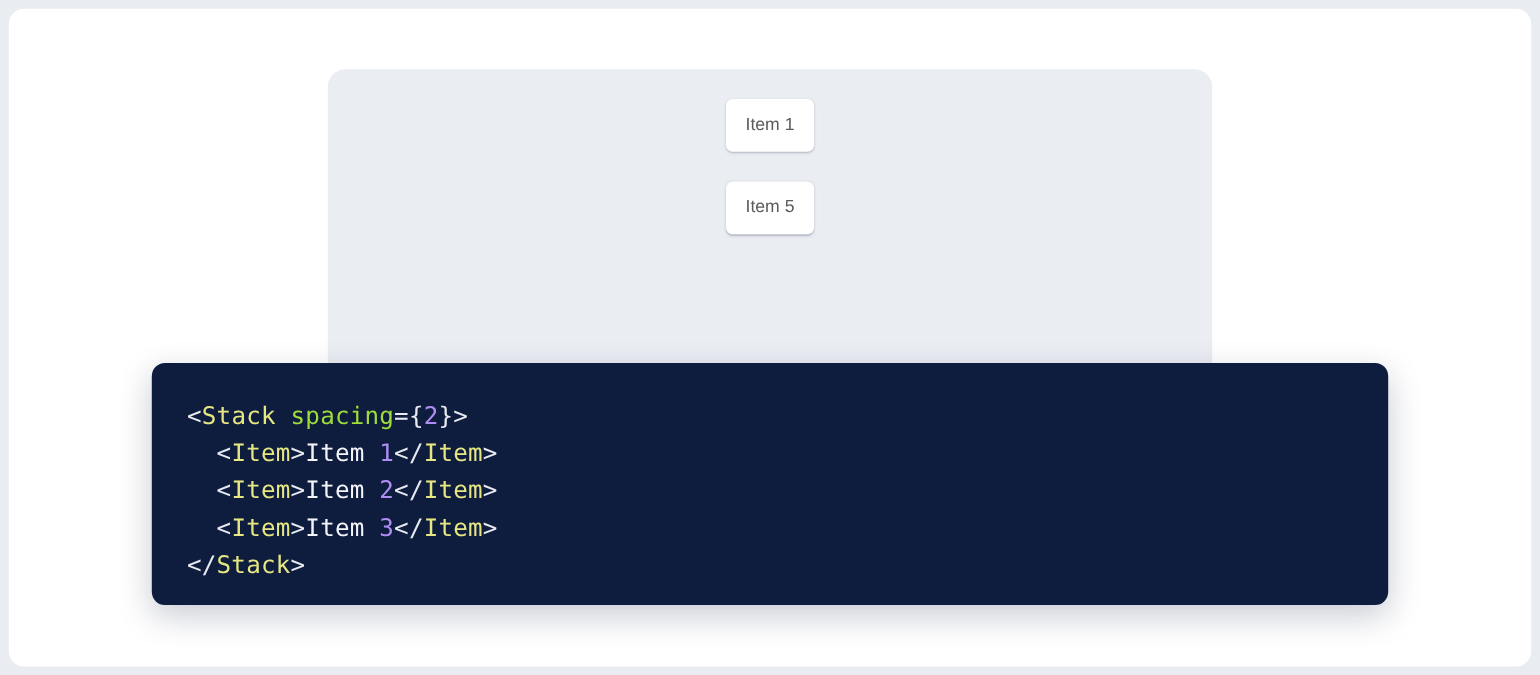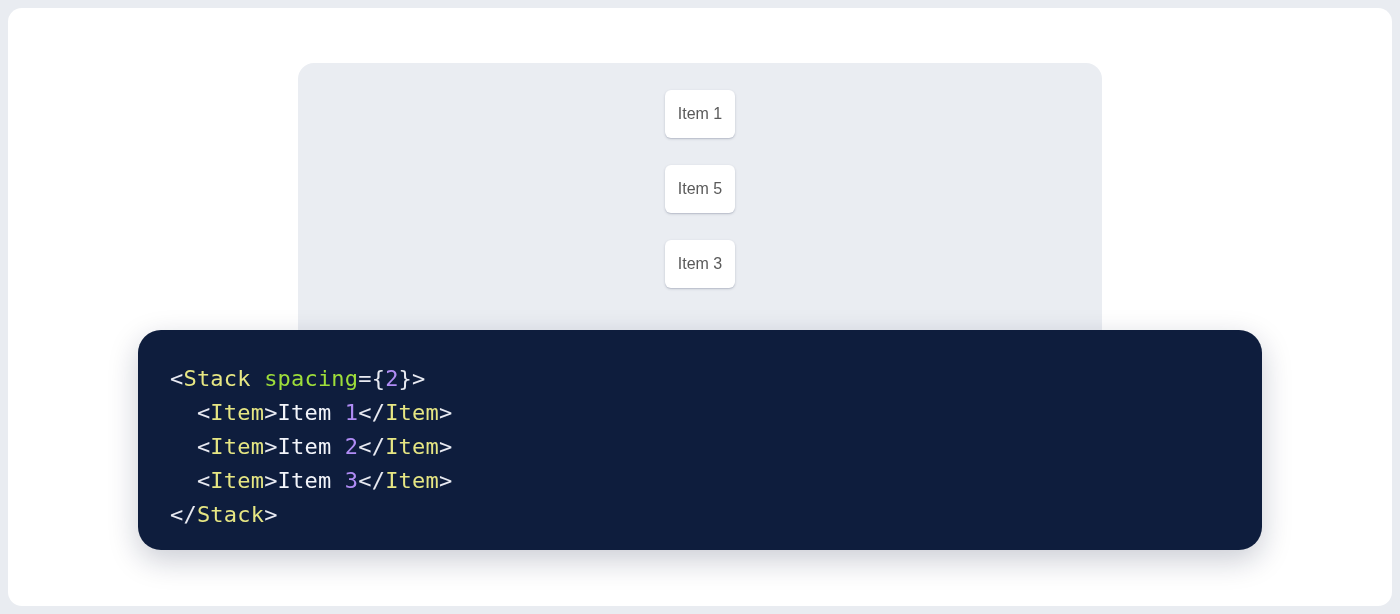--- a/index.html
+++ b/index.html
@@ -43,21 +43,21 @@
   }
 
   .stack {
     display: flex;
     flex-direction: column;
     align-items: center;
     gap: 27px;
   }
 
   .stack-item {
-    width: 70px;
+    width: 80px;
     height: 48px;
     background: #ffffff;
     border-radius: 6px;
     display: flex;
     align-items: center;
     justify-content: center;
     font-size: 16px;
     color: #5a5a5a;
     box-shadow: 0 1px 3px rgba(15,25,60,0.16), 0 1px 1px rgba(15,25,60,0.10);
     white-space: nowrap;
@@ -65,21 +65,21 @@
   }
 
   
   .code-block {
     position: absolute;
     left: 130px;
     top: 322px;
     width: 1124px;
     height: 220px;
     background: #0e1d3d;
-    border-radius: 23px;
+    border-radius: 12px;
     padding: 32px;
     box-shadow: 0 10px 30px rgba(15,25,60,0.22);
     overflow: hidden;
   }
 
   .code-pre {
     font-family: "DejaVu Sans Mono", "Liberation Mono", monospace;
     font-size: 22px;
     line-height: 34px;
     color: #e8eaf2;
@@ -95,21 +95,20 @@
 </style>
 </head>
 <body>
 
 <div class="outer-card">
 
   <div class="preview-panel">
     <div class="stack">
       <div class="stack-item">Item 1</div>
       <div class="stack-item">Item 5</div>
-      <div class="stack-item">Item 3</div>
     </div>
   </div>
 
   <div class="code-block">
     <div class="code-pre" id="code-pre"><div><span class="tok-punct">&lt;</span><span class="tok-tag">Stack</span><span class="tok-text"> </span><span class="tok-attr">spacing</span><span class="tok-punct">={</span><span class="tok-num">2</span><span class="tok-punct">}&gt;</span></div><div>  <span class="tok-punct">&lt;</span><span class="tok-tag">Item</span><span class="tok-punct">&gt;</span><span class="tok-text">Item </span><span class="tok-num">1</span><span class="tok-punct">&lt;/</span><span class="tok-tag">Item</span><span class="tok-punct">&gt;</span></div><div>  <span class="tok-punct">&lt;</span><span class="tok-tag">Item</span><span class="tok-punct">&gt;</span><span class="tok-text">Item </span><span class="tok-num">2</span><span class="tok-punct">&lt;/</span><span class="tok-tag">Item</span><span class="tok-punct">&gt;</span></div><div>  <span class="tok-punct">&lt;</span><span class="tok-tag">Item</span><span class="tok-punct">&gt;</span><span class="tok-text">Item </span><span class="tok-num">3</span><span class="tok-punct">&lt;/</span><span class="tok-tag">Item</span><span class="tok-punct">&gt;</span></div><div><span class="tok-punct">&lt;/</span><span class="tok-tag">Stack</span><span class="tok-punct">&gt;</span></div></div>
   </div>
 
 </div>
 
 </body></html>

